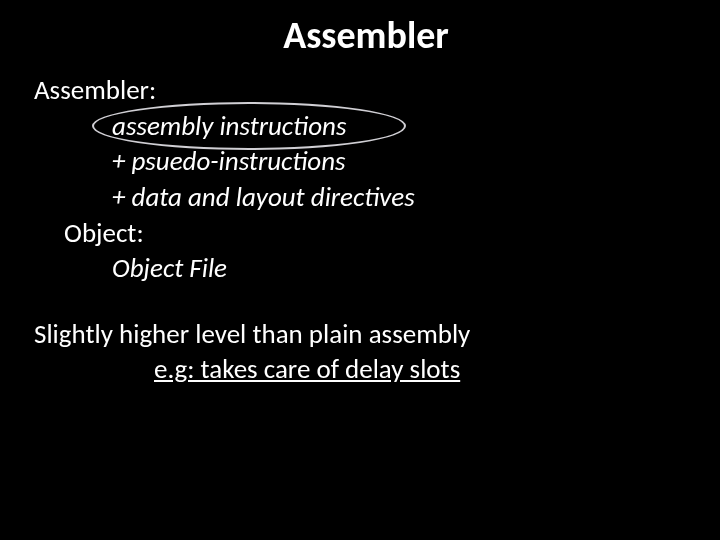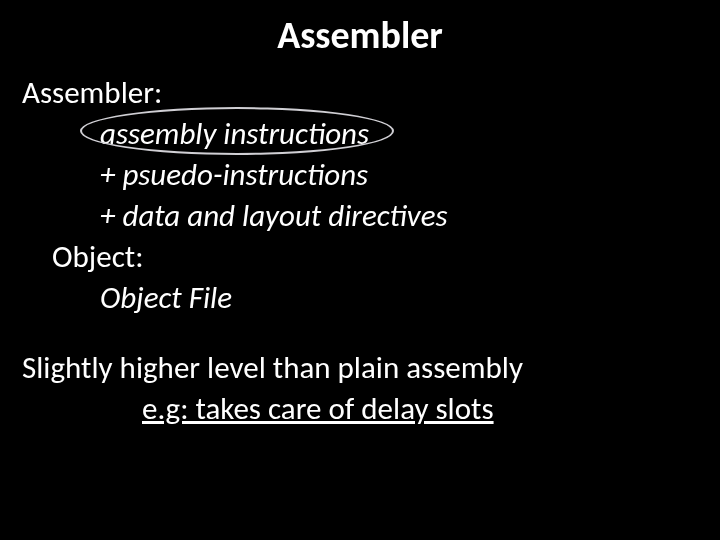--- a/index.html
+++ b/index.html
@@ -10,31 +10,31 @@
     background: #000;
     color: #fff;
     font-family: Calibri, "Segoe UI", Arial, sans-serif;
     overflow: hidden;
   }
   .slide {
     position: relative;
     width: 720px;
     height: 540px;
     box-sizing: border-box;
-    padding: 12px 22px 0 22px;
+    padding: 12px 22px 0 34px;
   }
   .title {
     text-align: center;
     font-size: 38px;
     font-weight: 700;
     color: #fff;
     margin: 0 0 14px 0;
   }
   .body {
-    font-size: 31px;
+    font-size: 27px;
     line-height: 1.32;
   }
   .lvl0 { margin-left: 0; }
   .lvl1 { margin-left: 30px; }
   .lvl2 { margin-left: 78px; font-style: italic; }
   .lvl3 { margin-left: 120px; text-decoration: underline; }
   .lvl4 { margin-left: 170px; }
   .spacer { height: 30px; }
   .circle-wrap {
     position: relative;

